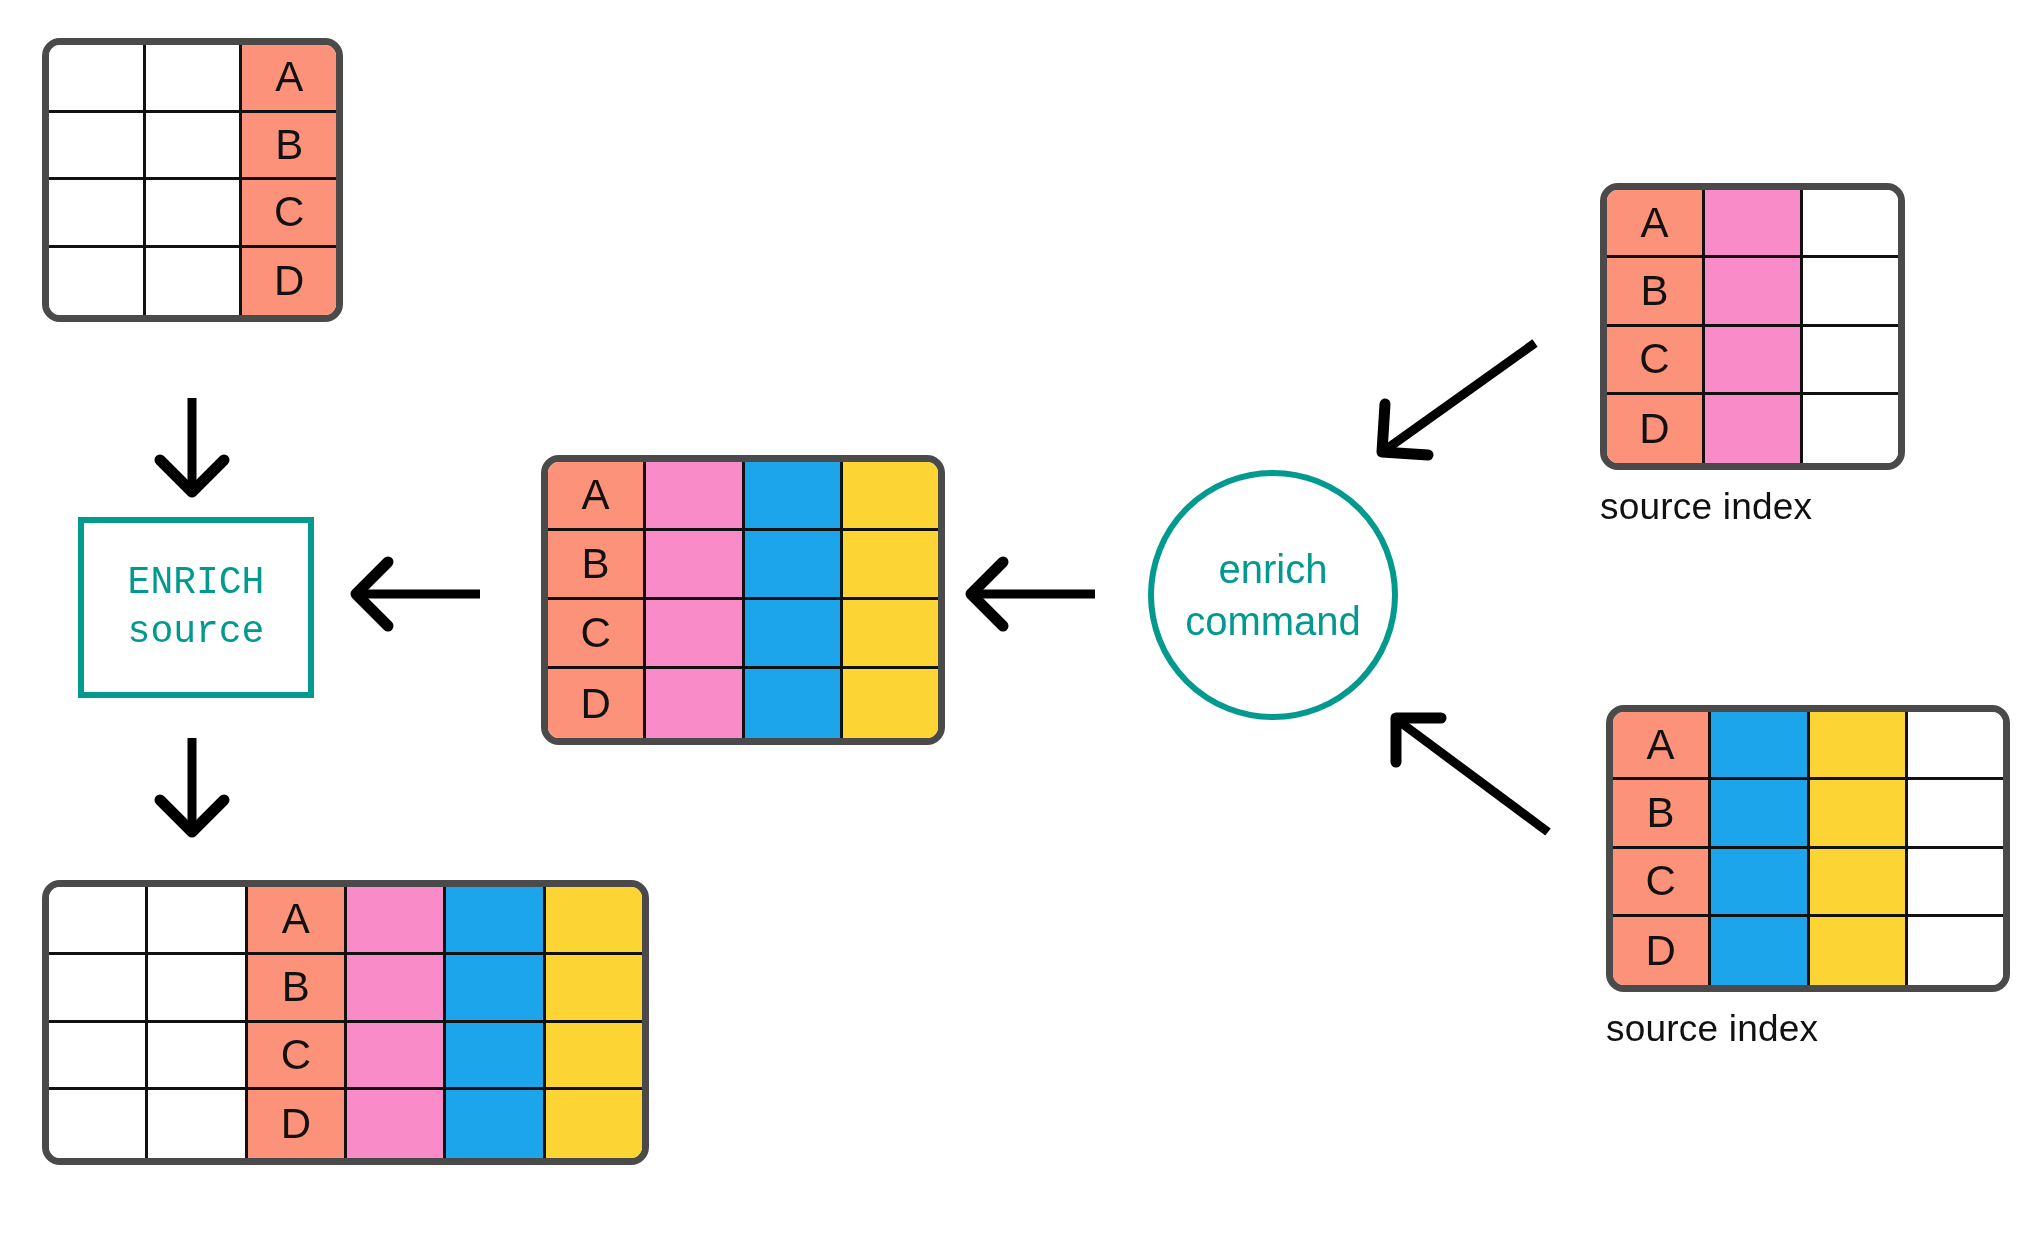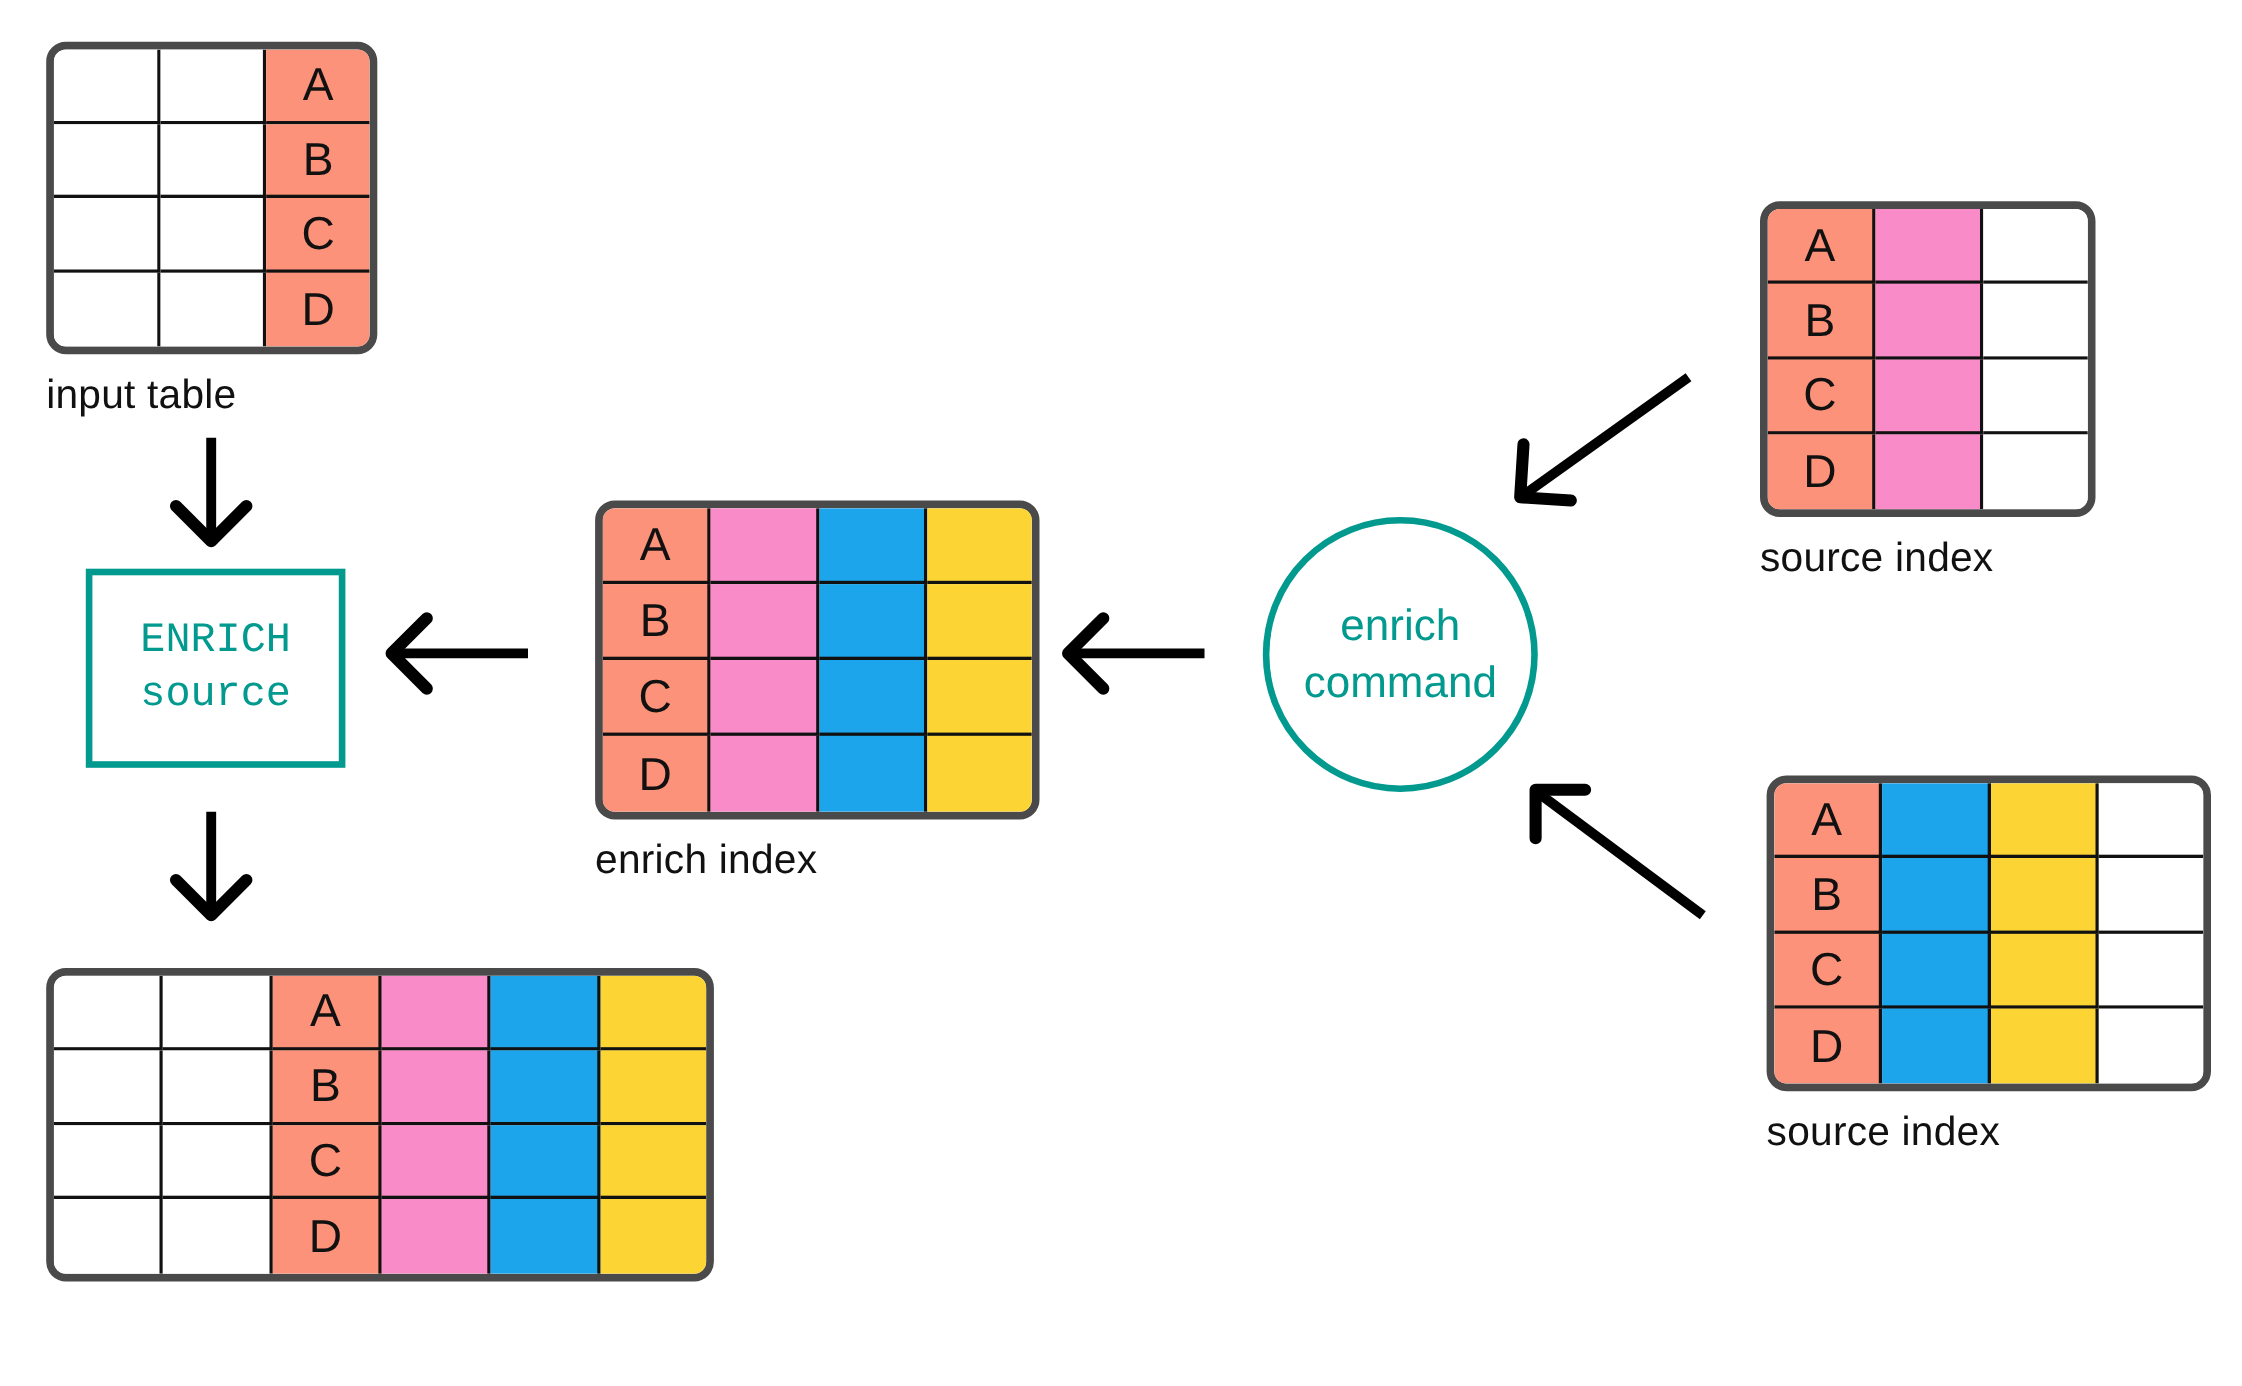--- a/index.html
+++ b/index.html
@@ -149,21 +149,20 @@
           <div class="cell c-white" style="flex: 1 1 0px;"></div>
           <div class="cell c-white" style="flex: 1 1 0px;"></div>
           <div class="cell c-salmon" style="flex: 1 1 0px;">C</div>
         </div>
         <div class="tbl-row">
           <div class="cell c-white" style="flex: 1 1 0px;"></div>
           <div class="cell c-white" style="flex: 1 1 0px;"></div>
           <div class="cell c-salmon" style="flex: 1 1 0px;">D</div>
         </div>
       </div>
-    <div class="tbl-caption">input table</div>
   </div>
 
   <div class="cmd-box" style="left:78px; top:517px; width:236px; height:181px;">
     <div class="cmd-line">ENRICH</div>
     <div class="cmd-line">source</div>
   </div>
 
   <div class="tbl-block" style="left:541px; top:455px;">
     <div class="tbl" style="width:404px; height:290px;">
         <div class="tbl-row">
@@ -184,21 +183,20 @@
           <div class="cell c-blue" style="flex: 1 1 0px;"></div>
           <div class="cell c-yellow" style="flex: 1 1 0px;"></div>
         </div>
         <div class="tbl-row">
           <div class="cell c-salmon" style="flex: 1 1 0px;">D</div>
           <div class="cell c-pink" style="flex: 1 1 0px;"></div>
           <div class="cell c-blue" style="flex: 1 1 0px;"></div>
           <div class="cell c-yellow" style="flex: 1 1 0px;"></div>
         </div>
       </div>
-    <div class="tbl-caption">enrich index</div>
   </div>
 
   <div class="policy-circle" style="left:1148px; top:470px; width:250px; height:250px;">
     <div class="policy-line">enrich</div>
     <div class="policy-line">command</div>
   </div>
 
   <div class="tbl-block" style="left:1600px; top:183px;">
     <div class="tbl" style="width:305px; height:287px;">
         <div class="tbl-row">

